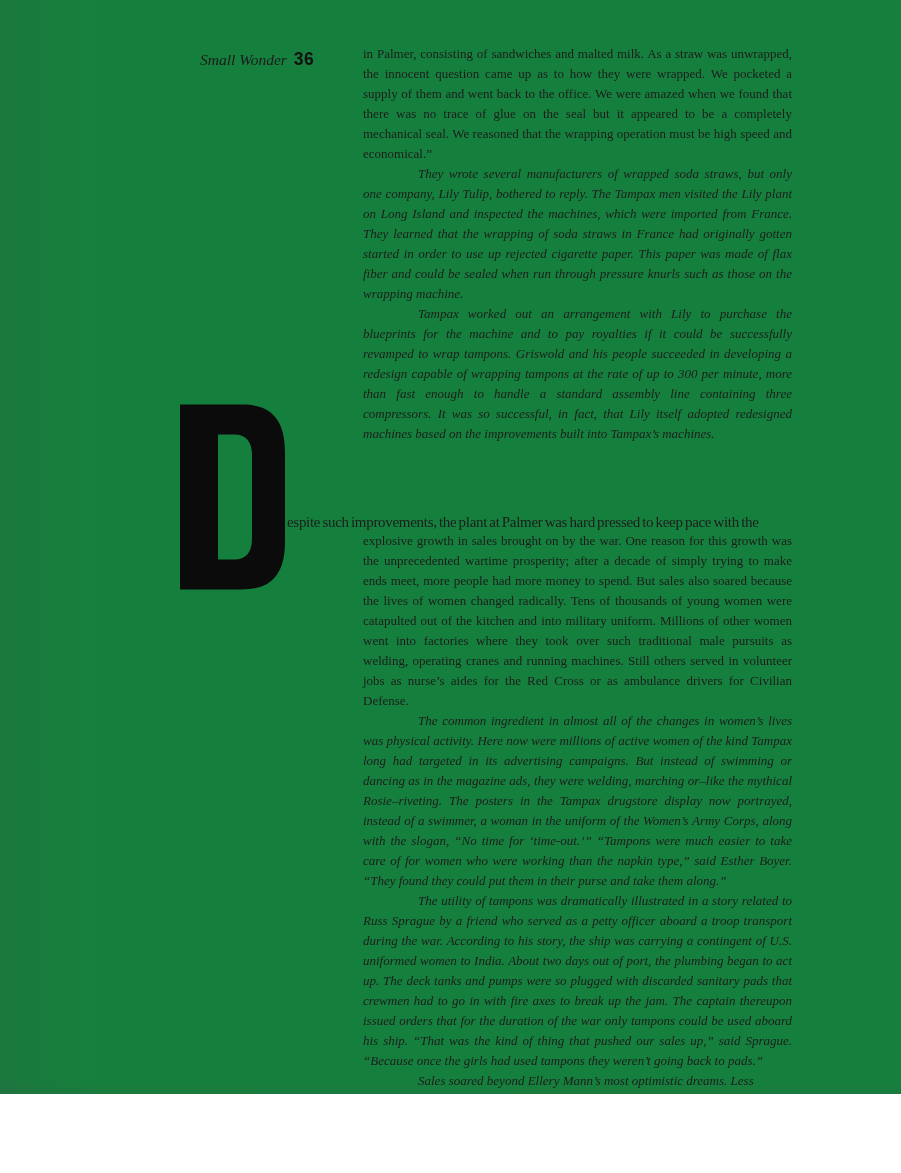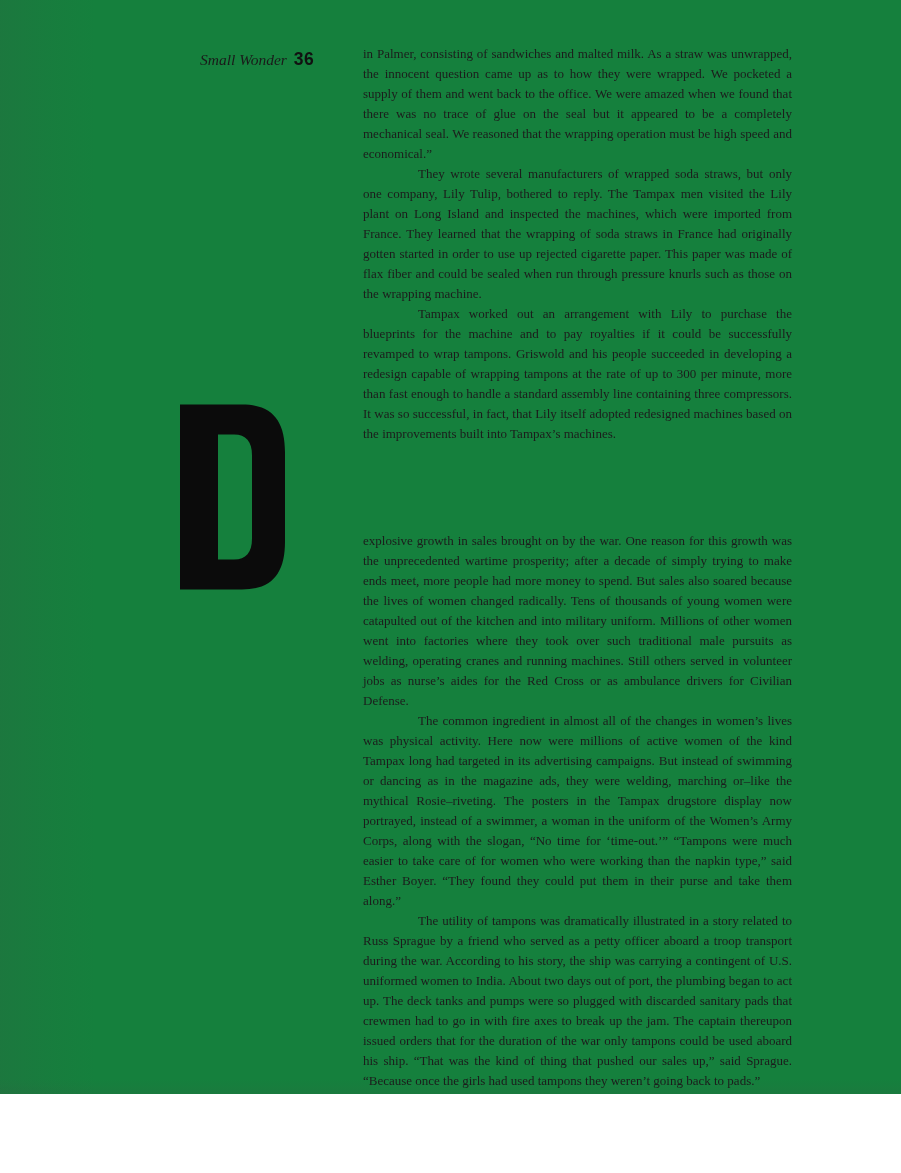--- a/index.html
+++ b/index.html
@@ -48,21 +48,21 @@
     position: absolute;
     width: 429px; left: 363px;
     text-align: justify;
     font-size: 13px;
     line-height: 20px;
     color: #1c1c1c;
   }
   .column-top { top: 44px; }
   .column-bottom { top: 531px; }
   .para { margin: 0; }
-  .para.indent { text-indent: 55px; }
+  .para.indent { text-indent: 55px; font-style: italic; }
   .dropcap {
     position: absolute; left: 180px; top: 404px;
     width: 105px; height: 186px;
   }
   .dropcap-first-line {
     position: absolute; left: 287px; top: 512px;
     white-space: nowrap;
     font-size: 15px;
     line-height: 20px;
     letter-spacing: -0.3px;
@@ -86,20 +86,21 @@
     <p class="para">in Palmer, consisting of sandwiches and malted milk. As a straw was unwrapped, the innocent question came up as to how they were wrapped. We pocketed a supply of them and went back to the office. We were amazed when we found that there was no trace of glue on the seal but it appeared to be a completely mechanical seal. We reasoned that the wrapping operation must be high speed and economical.”</p>
     <p class="para indent">They wrote several manufacturers of wrapped soda straws, but only one company, Lily Tulip, bothered to reply. The Tampax men visited the Lily plant on Long Island and inspected the machines, which were imported from France. They learned that the wrapping of soda straws in France had originally gotten started in order to use up rejected cigarette paper. This paper was made of flax fiber and could be sealed when run through pressure knurls such as those on the wrapping machine.</p>
     <p class="para indent">Tampax worked out an arrangement with Lily to purchase the blueprints for the machine and to pay royalties if it could be successfully revamped to wrap tampons. Griswold and his people succeeded in developing a redesign capable of wrapping tampons at the rate of up to 300 per minute, more than fast enough to handle a standard assembly line containing three compressors. It was so successful, in fact, that Lily itself adopted redesigned machines based on the improvements built into Tampax’s machines.</p>
   </div>
 
   <svg class="dropcap" viewBox="0 0 105 185" xmlns="http://www.w3.org/2000/svg" aria-label="D">
     <path fill="#0b0b0b" fill-rule="evenodd" d="M0 0 H62 C93 0 105 17 105 48 V137 C105 168 93 185 62 185 H0 Z
          M38 30 H54 C66 30 72 37 72 51 V134 C72 148 66 155 54 155 H38 Z"></path>
   </svg>
 
+  <div class="dropcap-first-line">espite such improvements, the plant at Palmer was hard pressed to keep pace with the</div>
 
   <div class="column column-bottom">
     <p class="para">explosive growth in sales brought on by the war. One reason for this growth was the unprecedented wartime prosperity; after a decade of simply trying to make ends meet, more people had more money to spend. But sales also soared because the lives of women changed radically. Tens of thousands of young women were catapulted out of the kitchen and into military uniform. Millions of other women went into factories where they took over such traditional male pursuits as welding, operating cranes and running machines. Still others served in volunteer jobs as nurse’s aides for the Red Cross or as ambulance drivers for Civilian Defense.</p>
     <p class="para indent">The common ingredient in almost all of the changes in women’s lives was physical activity. Here now were millions of active women of the kind Tampax long had targeted in its advertising campaigns. But instead of swimming or dancing as in the magazine ads, they were welding, marching or–like the mythical Rosie–riveting. The posters in the Tampax drugstore display now portrayed, instead of a swimmer, a woman in the uniform of the Women’s Army Corps, along with the slogan, “No time for ‘time-out.’” “Tampons were much easier to take care of for women who were working than the napkin type,” said Esther Boyer. “They found they could put them in their purse and take them along.”</p>
     <p class="para indent">The utility of tampons was dramatically illustrated in a story related to Russ Sprague by a friend who served as a petty officer aboard a troop transport during the war. According to his story, the ship was carrying a contingent of U.S. uniformed women to India. About two days out of port, the plumbing began to act up. The deck tanks and pumps were so plugged with discarded sanitary pads that crewmen had to go in with fire axes to break up the jam. The captain thereupon issued orders that for the duration of the war only tampons could be used aboard his ship. “That was the kind of thing that pushed our sales up,” said Sprague. “Because once the girls had used tampons they weren’t going back to pads.”</p>
     <p class="para indent">Sales soared beyond Ellery Mann’s most optimistic dreams. Less</p>
   </div>
 
 </div>
 

